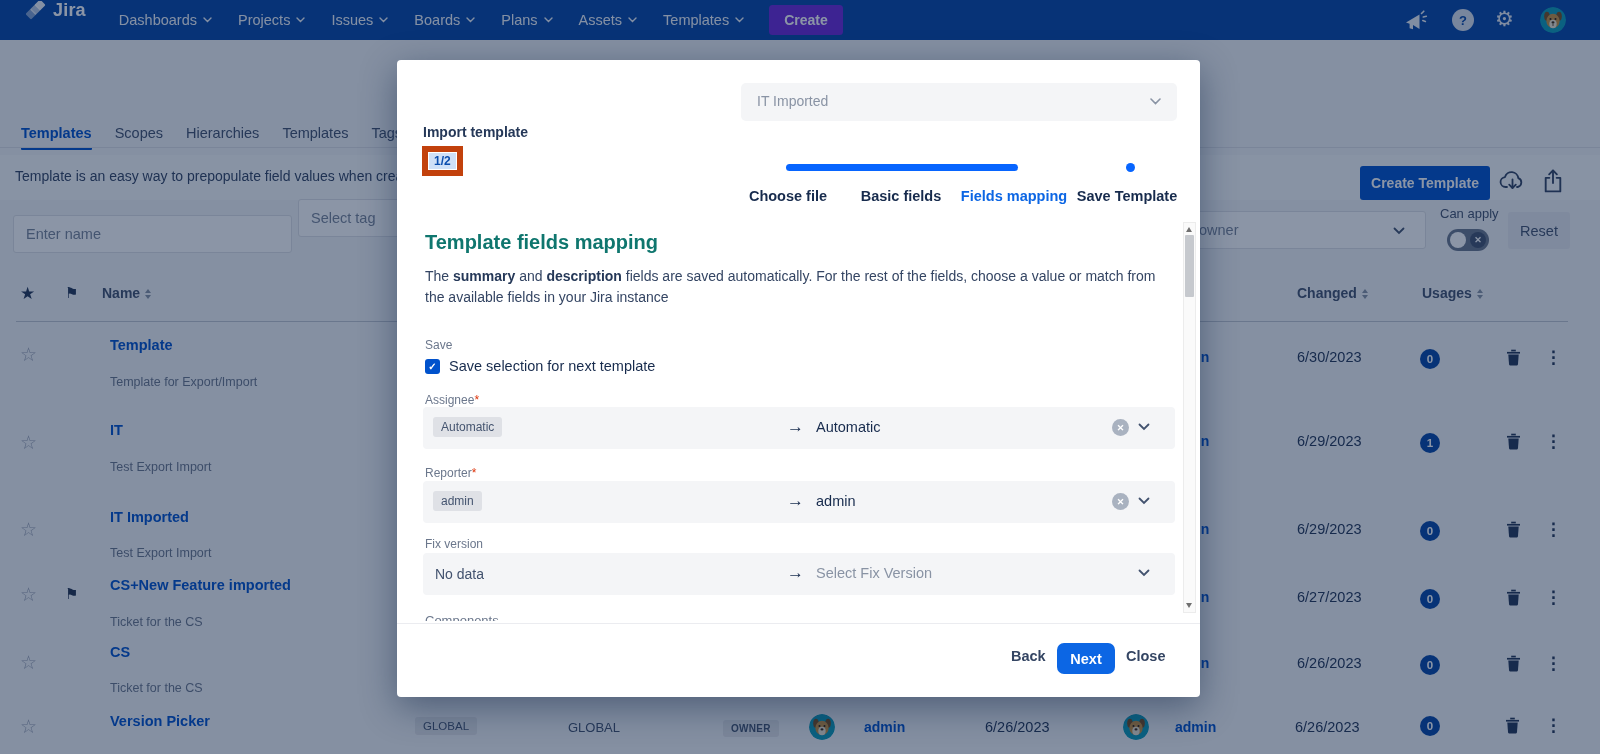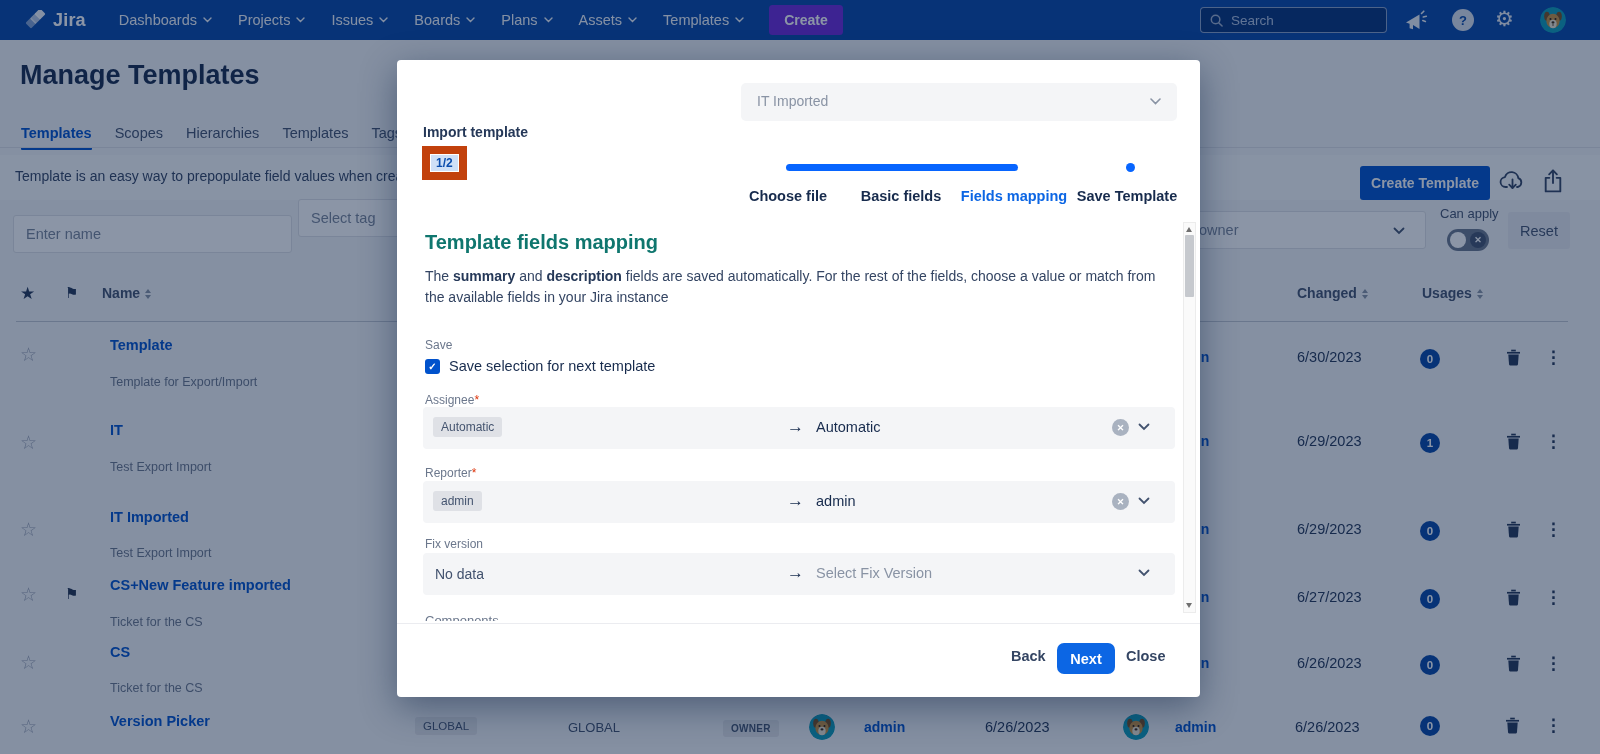--- a/index.html
+++ b/index.html
@@ -1,21 +1,21 @@
 <!DOCTYPE html>
 <html><head>
 <meta charset="utf-8">
 <style>
   *{margin:0;padding:0;box-sizing:border-box}
   body{font-family:"Liberation Sans",sans-serif}
   .app{position:relative;width:1600px;height:754px;background:#F4F5F7;overflow:hidden}
   .abs{position:absolute}
 
   
-  .nav{position:absolute;left:0;top:0;width:1600px;height:40px;background:#0747A6;display:flex;align-items:center;color:#fff;z-index:1}
+  .nav{position:absolute;left:0;top:0;width:1600px;height:40px;background:#0747A6;display:flex;align-items:flex-start;color:#fff;z-index:1}
   .logo{display:flex;align-items:center;gap:7px;margin-left:26px;font-size:18px;font-weight:700;letter-spacing:.2px}
   .menu{display:flex;align-items:center;margin-left:20px}
   .menu-item{display:flex;align-items:center;gap:6px;padding:0 13px;font-size:14.5px;color:rgba(255,255,255,.95);height:40px;cursor:pointer}
   .nav-create{margin-left:12px;background:#6d28d9;border:none;color:#fff;font-family:inherit;font-size:14px;font-weight:600;padding:7px 15px;border-radius:3.5px;cursor:pointer}
   .nav-search{position:absolute;left:1200px;top:7px;width:187px;height:26px;background:rgba(2,22,62,.42);border:1px solid rgba(160,180,215,.85);border-radius:4px;display:flex;align-items:center;gap:8px;padding:0 9px;color:#AFC1DF;font-size:13.5px}
   .help-circle{position:absolute;left:1452px;top:9px;width:22px;height:22px;border-radius:50%;background:#DCE3EE;color:#0747A6;font-weight:700;font-size:13px;display:flex;align-items:center;justify-content:center}
   .gear{position:absolute;left:1495px;top:8px;font-size:21px;line-height:22px;color:#E8ECF3}
   .nav-avatar{position:absolute;left:1540px;top:7px;width:26px;height:26px;border-radius:50%;overflow:hidden}
 
   
@@ -65,21 +65,21 @@
   .plain-scope{position:absolute;font-size:13px;color:#42526E}
   .row-avatar{position:absolute;width:26px;height:26px;border-radius:50%;overflow:hidden}
 
   
   .blanket{position:absolute;inset:0;background:rgba(9,30,66,.47);z-index:5}
   .modal{position:absolute;left:397px;top:60px;width:803px;height:637px;background:#fff;border-radius:4px;box-shadow:0 10px 36px rgba(9,30,66,.45);z-index:10}
   .m-select{position:absolute;left:344px;top:23px;width:436px;height:38px;background:#F4F5F7;border-radius:5px;cursor:pointer}
   .m-select-text{position:absolute;left:16px;top:10px;font-size:14px;color:#8993A4}
   .m-select-chev{position:absolute;right:16px;top:15px}
   .m-title{position:absolute;left:26px;top:64px;font-size:14px;font-weight:600;color:#253858}
-  .m-badge-wrap{position:absolute;left:25px;top:86px;border:8px solid #c2410c;padding:1px}
+  .m-badge-wrap{position:absolute;left:25px;top:86px;border:6px solid #c2410c;padding:1px}
   .m-badge{display:block;background:#CFE0F7;color:#0B4DAD;font-size:12px;font-weight:700;padding:1px 5px}
   .m-bar{position:absolute;left:389px;top:104px;width:232px;height:7px;border-radius:3.5px;background:#0765FF}
   .m-dot{position:absolute;left:729px;top:103px;width:9px;height:9px;border-radius:50%;background:#0765FF}
   .m-step{position:absolute;top:128px;transform:translateX(-50%);font-size:14.5px;font-weight:600;color:#172B4D;white-space:nowrap}
   .m-step.active{color:#0C66E4}
   .m-scroll{position:absolute;left:26px;top:162px;width:752px;height:399px;overflow:hidden}
   .s-heading{position:absolute;left:2px;top:9px;font-size:20px;font-weight:700;color:#0f766e}
   .s-para{position:absolute;left:2px;top:44px;width:745px;font-size:14px;line-height:21px;color:#344563}
   .s-para b{color:#253858}
   .s-group{position:absolute;left:2px;font-size:12px;color:#6B778C}
@@ -156,27 +156,20 @@
           </svg>
         </span>
       <span class="menu-item">
           <span>Templates</span>
           <svg width="9" height="6" viewBox="0 0 9 6">
             <path d="M1 1l3.5 3.5L8 1" fill="none" stroke="currentColor" stroke-width="1.4" stroke-linecap="round"></path>
           </svg>
         </span>
       <button class="nav-create">Create</button>
     </nav>
-    <div class="nav-search">
-      <svg width="13" height="13" viewBox="0 0 14 14">
-          <circle cx="6" cy="6" r="4.6" fill="none" stroke="#9FB0CC" stroke-width="1.6"></circle>
-          <path d="M9.6 9.6L13 13" stroke="#9FB0CC" stroke-width="1.6" stroke-linecap="round"></path>
-        </svg>
-      <span>Search</span>
-    </div>
     <svg class="abs" style="left:1404px;top:9px" width="24" height="22" viewBox="0 0 24 22">
       <path d="M2 13.5l13.5-8v14.5L9 16v4.2l-3.4-1v-4.4L2 13.5z" fill="#EDF1F7"></path>
       <path d="M17.5 4.5l2.3-2.3M19.3 8l3-.7M18.8 11.5l2.6 1" stroke="#EDF1F7" stroke-width="1.6" stroke-linecap="round" fill="none"></path>
     </svg>
     <div class="help-circle">
         <span>?</span>
       </div>
     <span class="gear">⚙</span>
     <span class="nav-avatar">
       <svg width="26" height="26" viewBox="0 0 28 28">
@@ -186,21 +179,20 @@
           <ellipse cx="14" cy="15" rx="7.2" ry="7.6" fill="#C8913F"></ellipse>
           <ellipse cx="14" cy="18.2" rx="4" ry="4.6" fill="#EFE6D2"></ellipse>
           <circle cx="11.3" cy="13" r="1.1" fill="#2B1D0E"></circle>
           <circle cx="16.7" cy="13" r="1.1" fill="#2B1D0E"></circle>
           <ellipse cx="14" cy="16.6" rx="1.6" ry="1.2" fill="#3B2A14"></ellipse>
           <path d="M14 17.8v2.6" stroke="#3B2A14" stroke-width=".9"></path>
         </svg>
     </span>
   </header>
 
-  <h1 class="page-title">Manage Templates</h1>
 
   <div class="tabs">
     <span class="tab active">Templates</span>
     <span class="tab">Scopes</span>
     <span class="tab">Hierarchies</span>
     <span class="tab">Templates</span>
     <span class="tab">Tags</span>
     <span class="tab">Che</span>
   </div>
   <div class="tabs-divider"></div>

